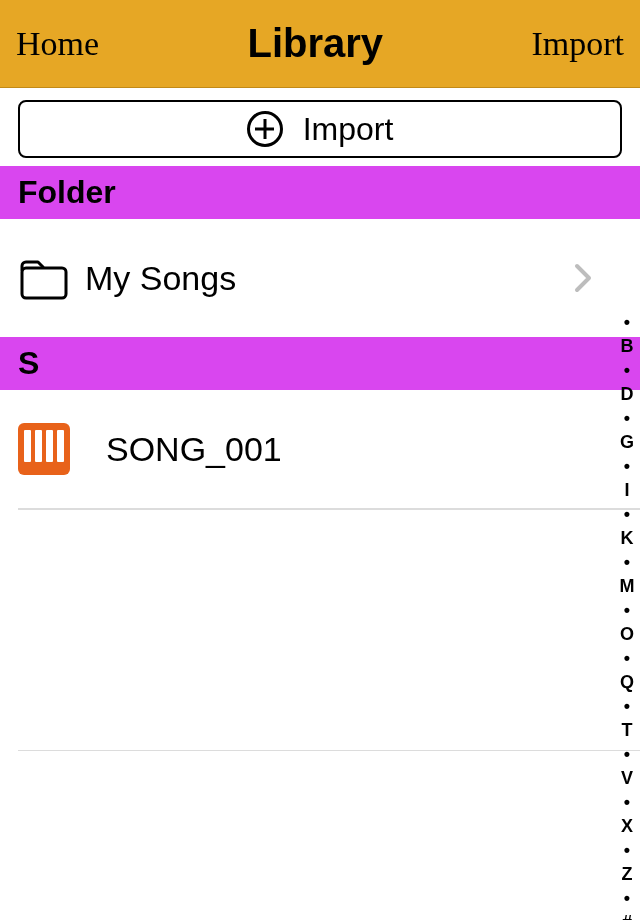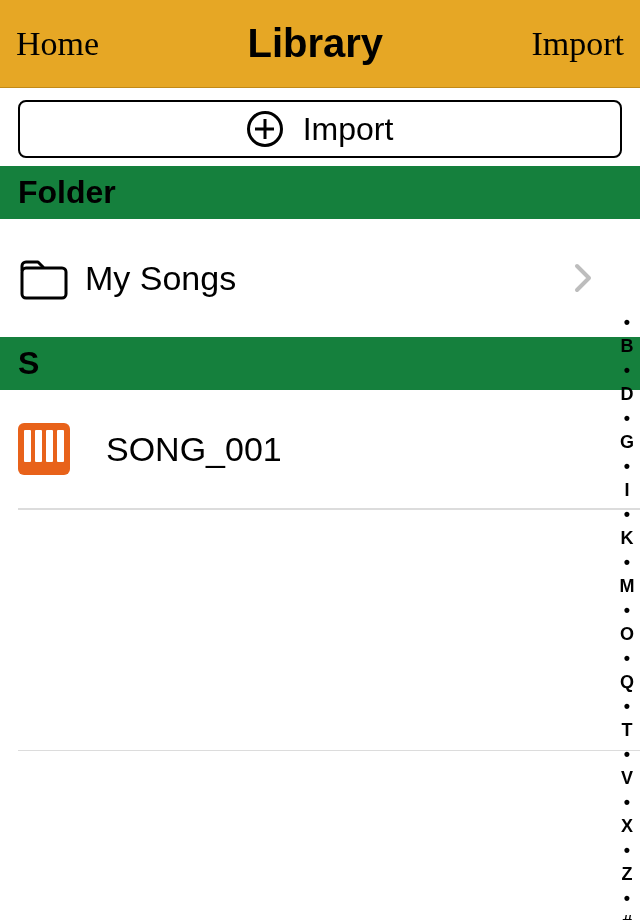--- a/index.html
+++ b/index.html
@@ -59,21 +59,21 @@
     position: absolute;
     background: #000;
   }
   .import-btn .plus-circle::before {
     left: 50%; top: 18%; width: 3px; height: 64%; transform: translateX(-50%);
   }
   .import-btn .plus-circle::after {
     top: 50%; left: 18%; height: 3px; width: 64%; transform: translateY(-50%);
   }
   .section-header {
-    background: #15803d;
+    background: #d946ef;
     padding: 8px 18px;
     font-size: 32px;
     font-weight: 700;
   }
   .row {
     display: flex;
     align-items: center;
     padding: 0 18px;
     height: 118px;
     border-bottom: 1px solid #dcdcdc;

